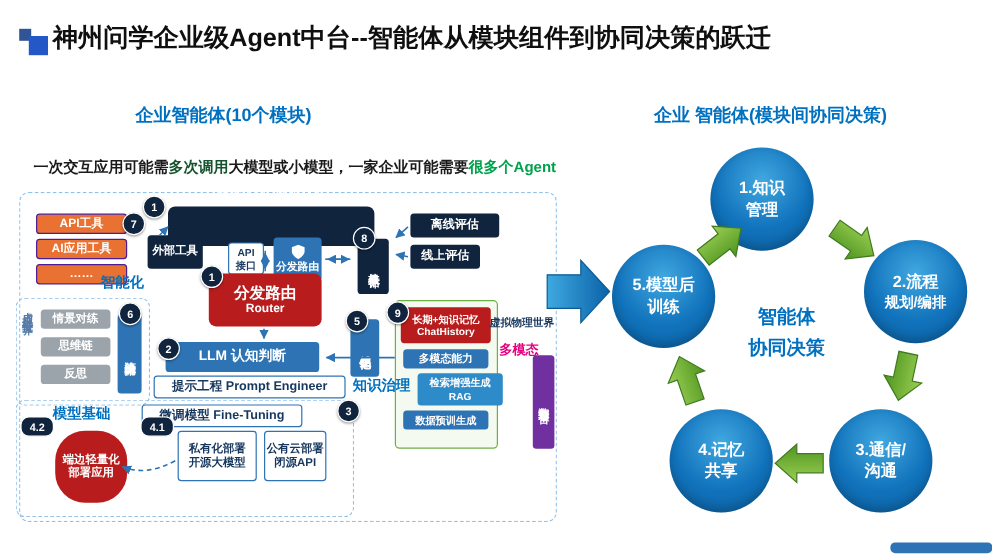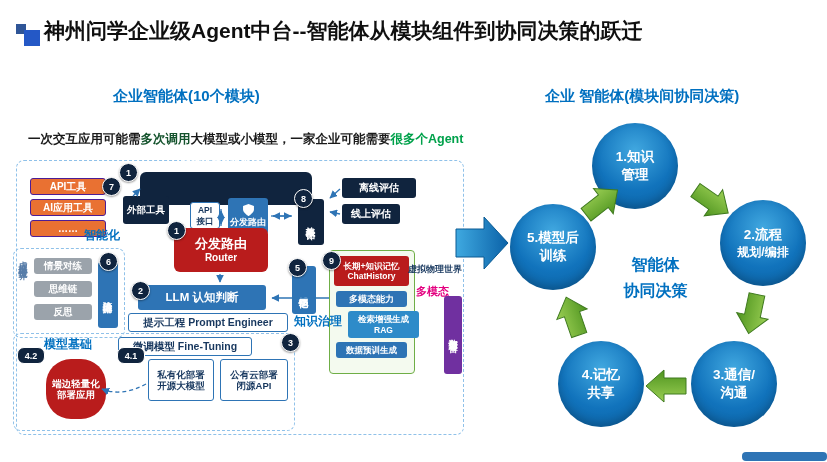--- a/index.html
+++ b/index.html
@@ -135,21 +135,21 @@
   <div class="pill" style="left:17px;top:347px;">4.2</div>
   <div class="bx green" style="left:46px;top:359px;width:60px;height:60px;font-size:9.5px;border-radius:25px;">
     <span>端边轻量化</span>
     <span>部署应用</span>
   </div>
   <div class="pill" style="left:117px;top:347px;">4.1</div>
   <div class="bx whitebx" style="left:148px;top:359px;width:66px;height:42px;font-size:9.5px;">
     <span>私有化部署</span>
     <span>开源大模型</span>
   </div>
-  <div class="bx whitebx" style="left:220px;top:359px;width:68px;height:42px;font-size:9.5px;">
+  <div class="bx whitebx" style="left:220px;top:359px;width:52px;height:42px;font-size:9.5px;">
     <span>公有云部署</span>
     <span>闭源API</span>
   </div>
 
   <div class="badge" style="left:322px;top:251px;">9</div>
   <div class="bx green" style="left:334px;top:256px;width:75px;height:30px;font-size:8.5px;">
     <span>长期+知识记忆</span>
     <span>ChatHistory</span>
   </div>
   <div class="bx blue" style="left:336px;top:291px;width:71px;height:16px;font-size:9px;">

